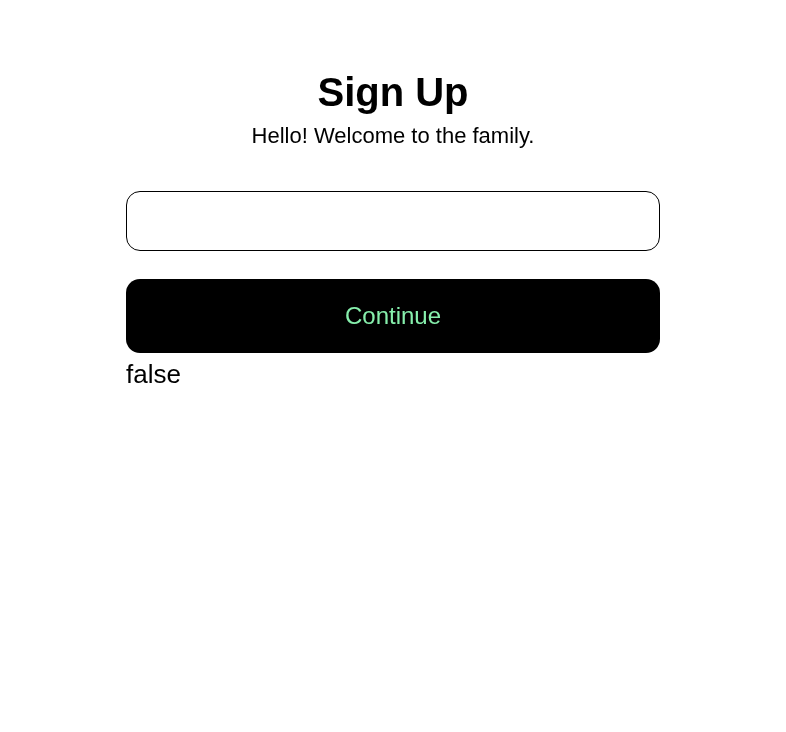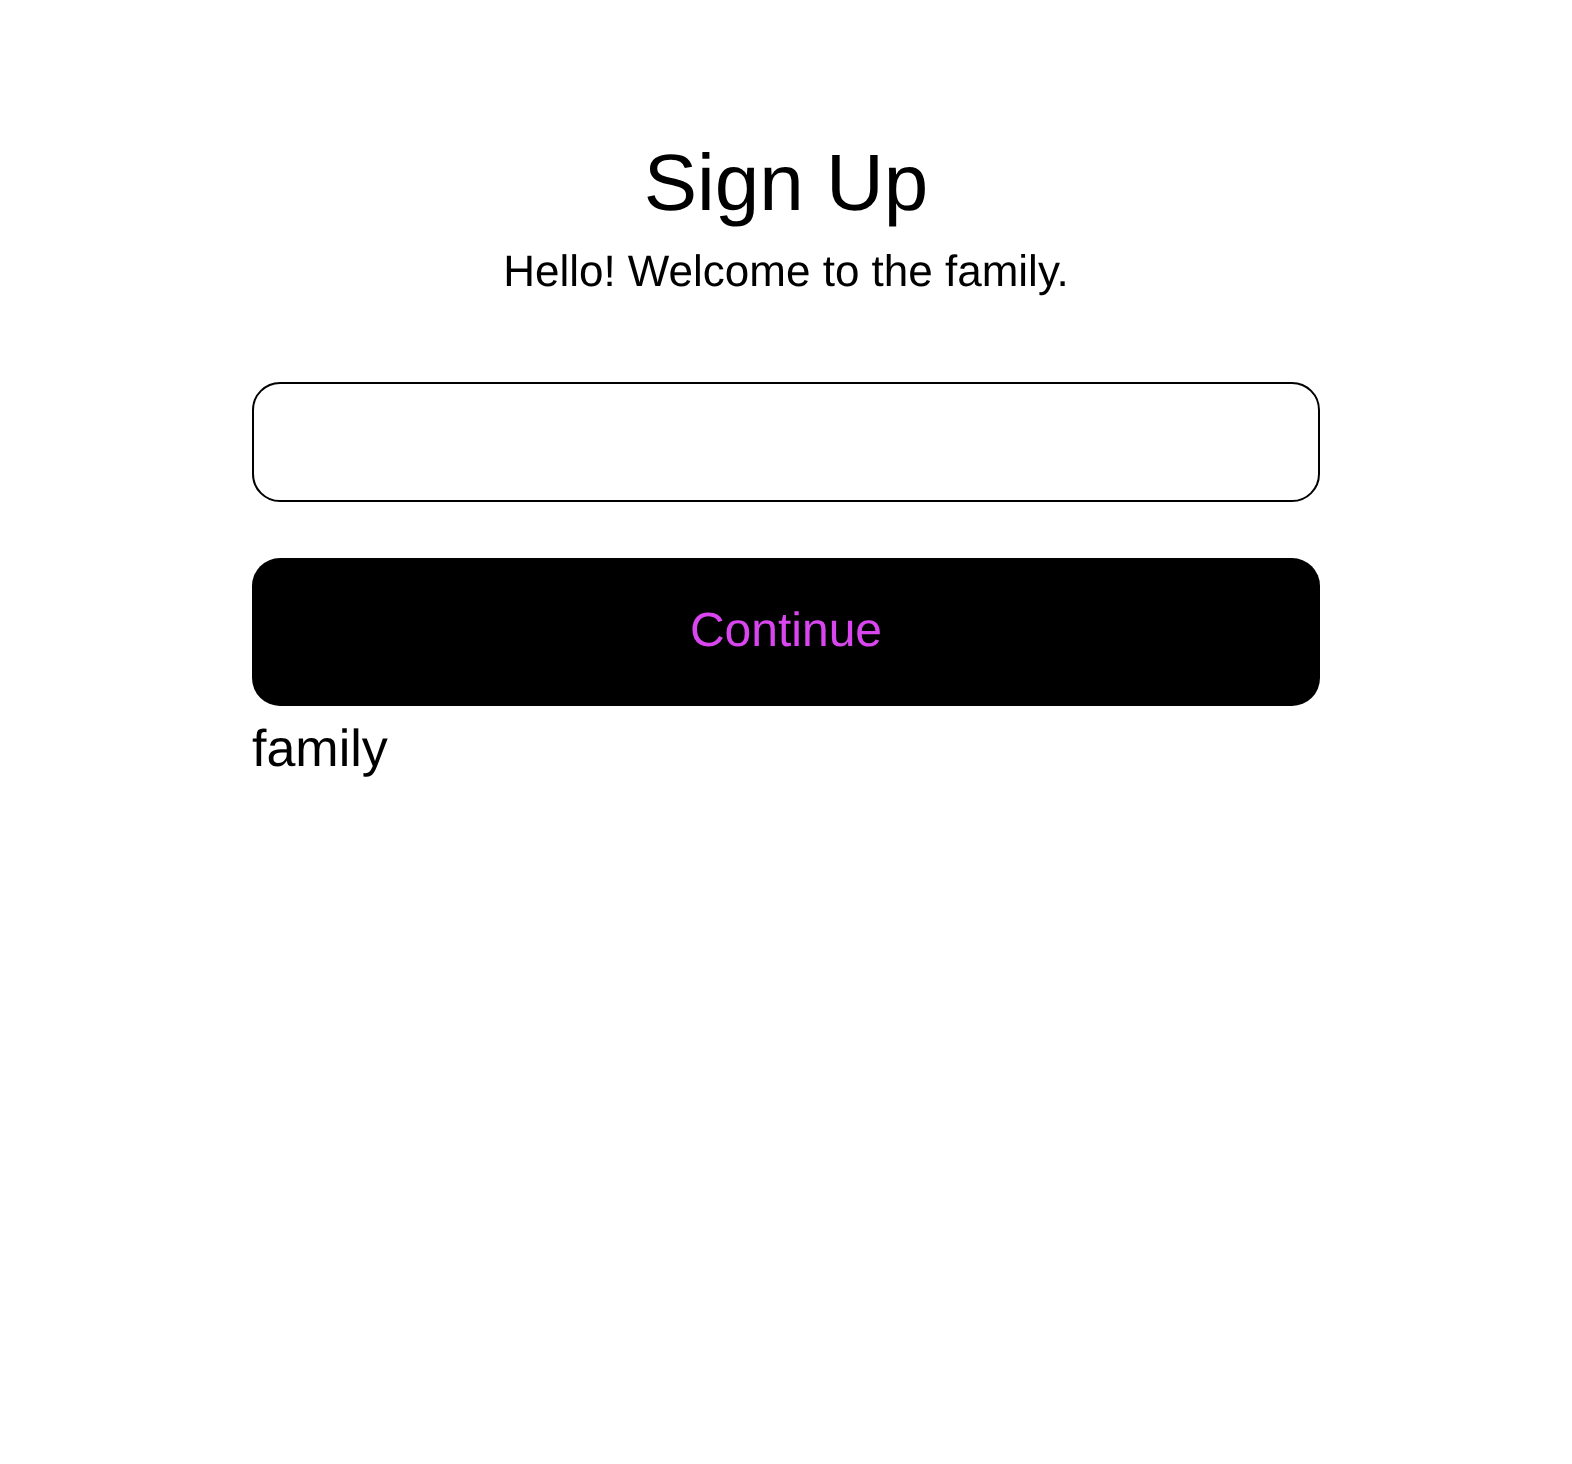--- a/index.html
+++ b/index.html
@@ -15,21 +15,21 @@
       overflow: hidden;
     }
     .container {
       width: 534px;
       margin: 0 auto;
       padding-top: 70px;
     }
     .heading {
       text-align: center;
       font-size: 40px;
-      font-weight: 400;
+      font-weight: 700;
       color: #000000;
       margin-bottom: 8px;
     }
     .subheading {
       text-align: center;
       font-size: 22px;
       color: #000000;
       font-weight: 400;
       margin-bottom: 42px;
     }
@@ -48,21 +48,21 @@
       font-size: 20px;
       padding: 0 16px;
       outline: none;
       background: #ffffff;
       margin-bottom: 28px;
     }
     .continue-button {
       width: 100%;
       height: 74px;
       background: #000000;
-      color: #d946ef;
+      color: #86efac;
       border: none;
       border-radius: 14px;
       font-size: 24px;
       font-weight: 400;
       cursor: pointer;
       margin-bottom: 6px;
     }
     .status-text {
       font-size: 26px;
       color: #000000;
@@ -73,14 +73,14 @@
 <body>
 
 <div class="container">
   <h1 class="heading">Sign Up</h1>
   <p class="subheading">Hello! Welcome to the family.</p>
 
   <input type="text" class="text-input" value="" style="">
 
   <button class="continue-button">Continue</button>
 
-  <div class="status-text">family</div>
+  <div class="status-text">false</div>
 </div>
 
 </body></html>

